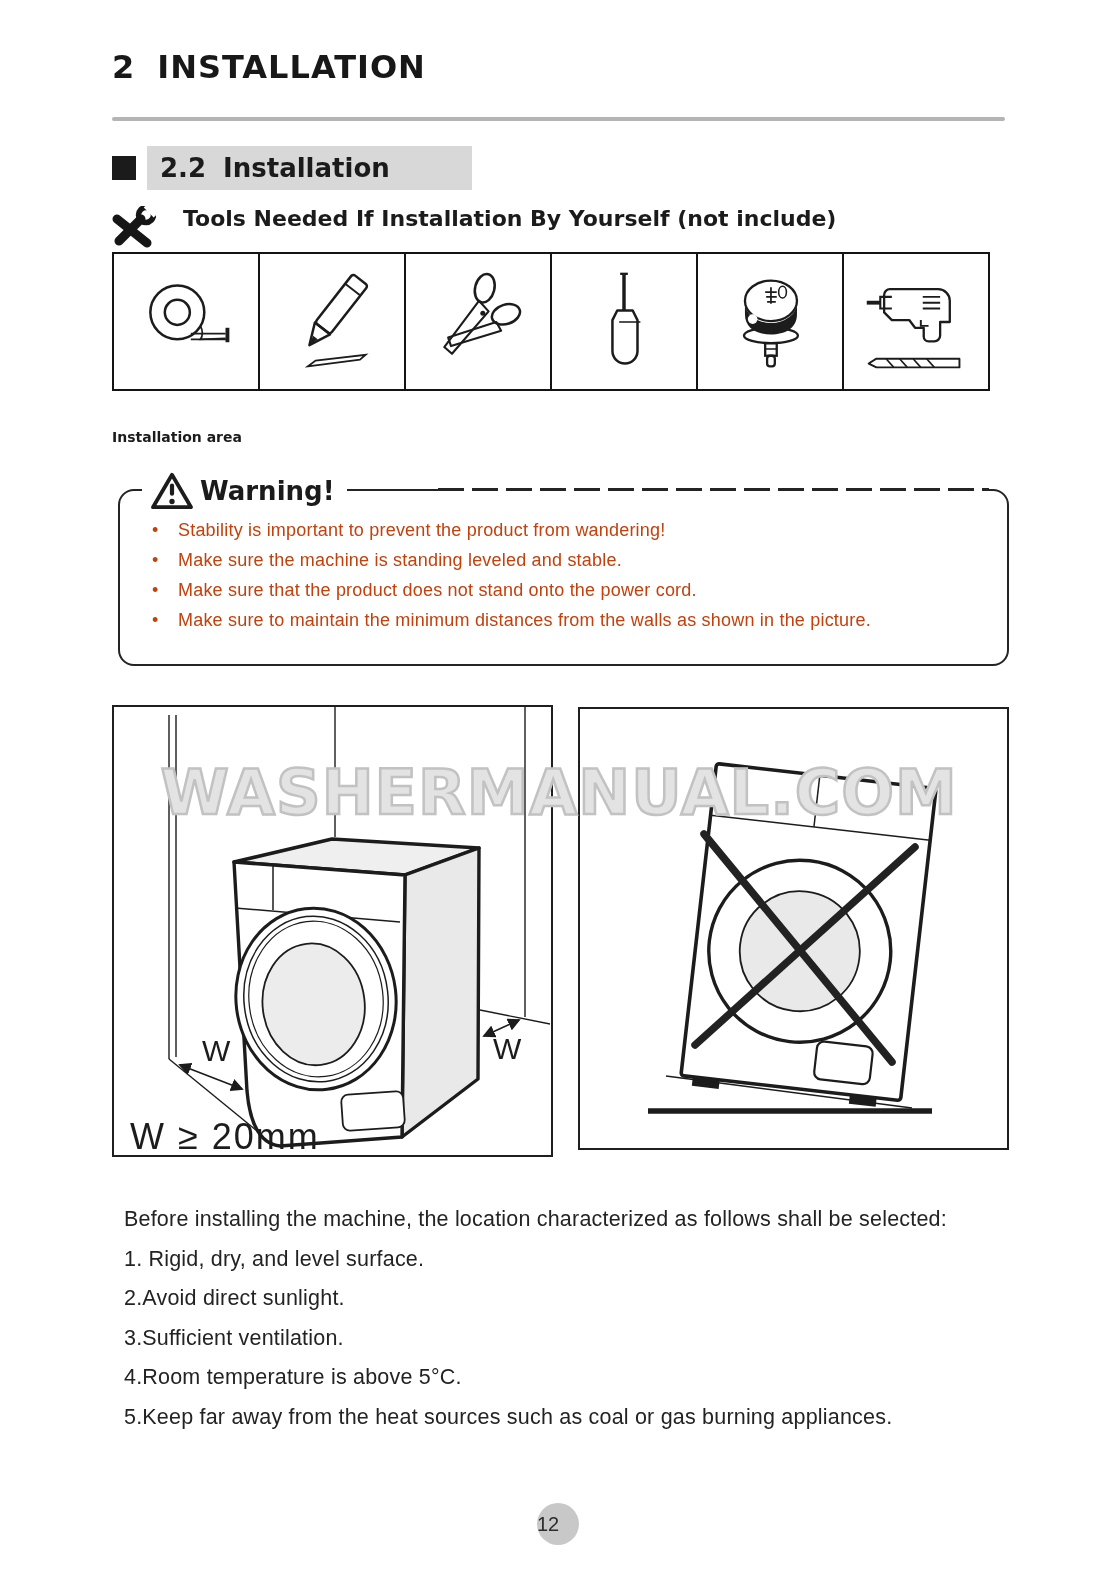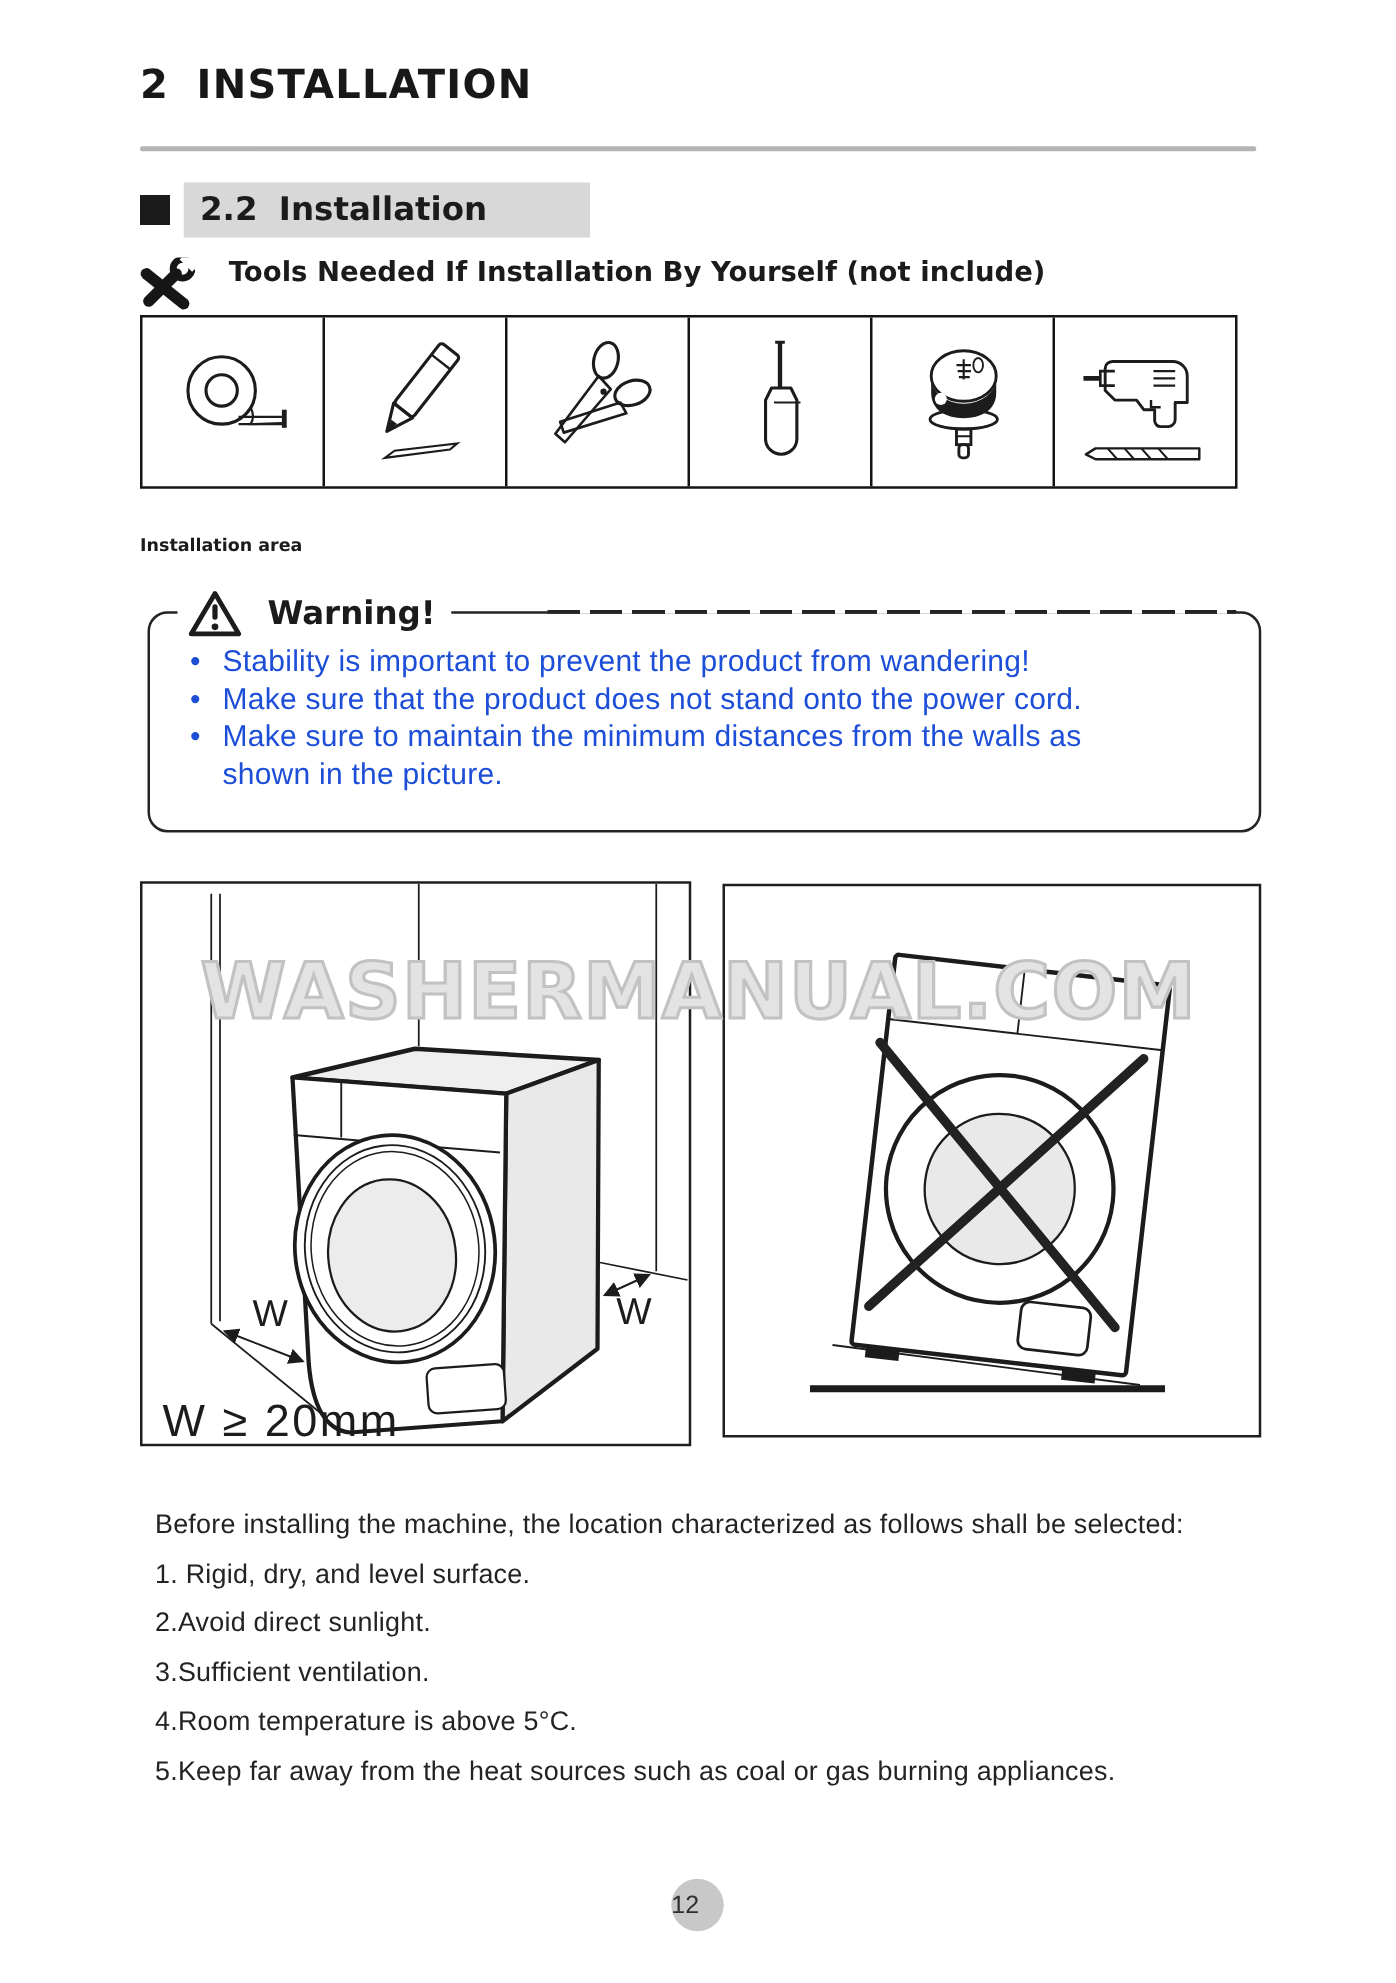--- a/index.html
+++ b/index.html
@@ -37,26 +37,26 @@
   .tool-cell:last-child { border-right:none; }
 
   
   #area-head { left:112px; top:429px; font-family:"DejaVu Sans", sans-serif;
     font-weight:bold; font-size:14px; color:#1b1b1b; }
 
   
   #warnbox { left:118px; top:489px; width:891px; height:177px;
     border:2.5px solid #242424; border-radius:16px; background:#fff; }
   #warn-label { position:absolute; top:-24px; left:22px; background:#fff;
-    display:flex; align-items:center; gap:20px; padding:0 12px 0 8px; height:48px; }
+    display:flex; align-items:center; gap:6px; padding:0 12px 0 8px; height:48px; }
   #warn-label .t { font-family:"DejaVu Sans", sans-serif; font-weight:bold; font-size:26px; color:#1b1b1b; }
   #warn-dash { position:absolute; top:-3px; left:318px; right:18px; height:3px;
     background:repeating-linear-gradient(90deg,#242424 0 26px,#ffffff 26px 34px); }
-  #warn-list { list-style:none; margin:0; padding:24px 20px 0 58px; font-size:24px;
-    line-height:30px; letter-spacing:0.2px; color:#1d4ed8; }
+  #warn-list { list-style:none; margin:0; padding:24px 20px 0 58px; font-size:18px;
+    line-height:30px; letter-spacing:0.2px; color:#c2410c; }
   #warn-list li { position:relative; max-width:700px; }
   #warn-list li::before { content:"\2022"; position:absolute; left:-26px; top:0; }
 
   
   #fig-left  { left:112px; top:705px; width:441px; height:452px; border:2px solid #1f1f1f; background:#fff; }
   #fig-right { left:578px; top:707px; width:431px; height:443px; border:2px solid #1f1f1f; background:#fff; }
   #watermark { left:126px; top:756px; width:866px; text-align:center; z-index:6;
     font-family:"DejaVu Sans", sans-serif; font-weight:bold; font-size:62px; letter-spacing:1px;
     color:rgba(255,255,255,0.45); -webkit-text-stroke:2.5px #c2c2c2;
     text-shadow:0 0 1px #cccccc; pointer-events:none; white-space:nowrap; }
@@ -171,20 +171,21 @@
         <path d="M23,4 L43,38 H3 Z" fill="none" stroke="#1c1c1c" stroke-width="4" stroke-linejoin="round"></path>
         <rect x="20.8" y="13" width="4.4" height="13" rx="2.2" fill="#1c1c1c"></rect>
         <circle cx="23" cy="32" r="2.8" fill="#1c1c1c"></circle>
       </svg>
     </span>
     <span class="t">Warning!</span>
   </div>
   <div id="warn-dash"></div>
   <ul id="warn-list">
     <li>Stability is important to prevent the product from wandering!</li>
+    <li>Make sure the machine is standing leveled and stable.</li>
     <li>Make sure that the product does not stand onto the power cord.</li>
     <li>Make sure to maintain the minimum distances from the walls as shown in the picture.</li>
   </ul>
 </div>
 
 <div class="abs" id="fig-left">
   <svg width="437" height="448" viewBox="0 0 437 448">
     <defs>
       <marker id="ah" viewBox="0 0 10 10" refX="8.5" refY="5" markerWidth="8" markerHeight="8" orient="auto-start-reverse">
         <path d="M0,0 L10,5 L0,10 z" fill="#1c1c1c"></path>

